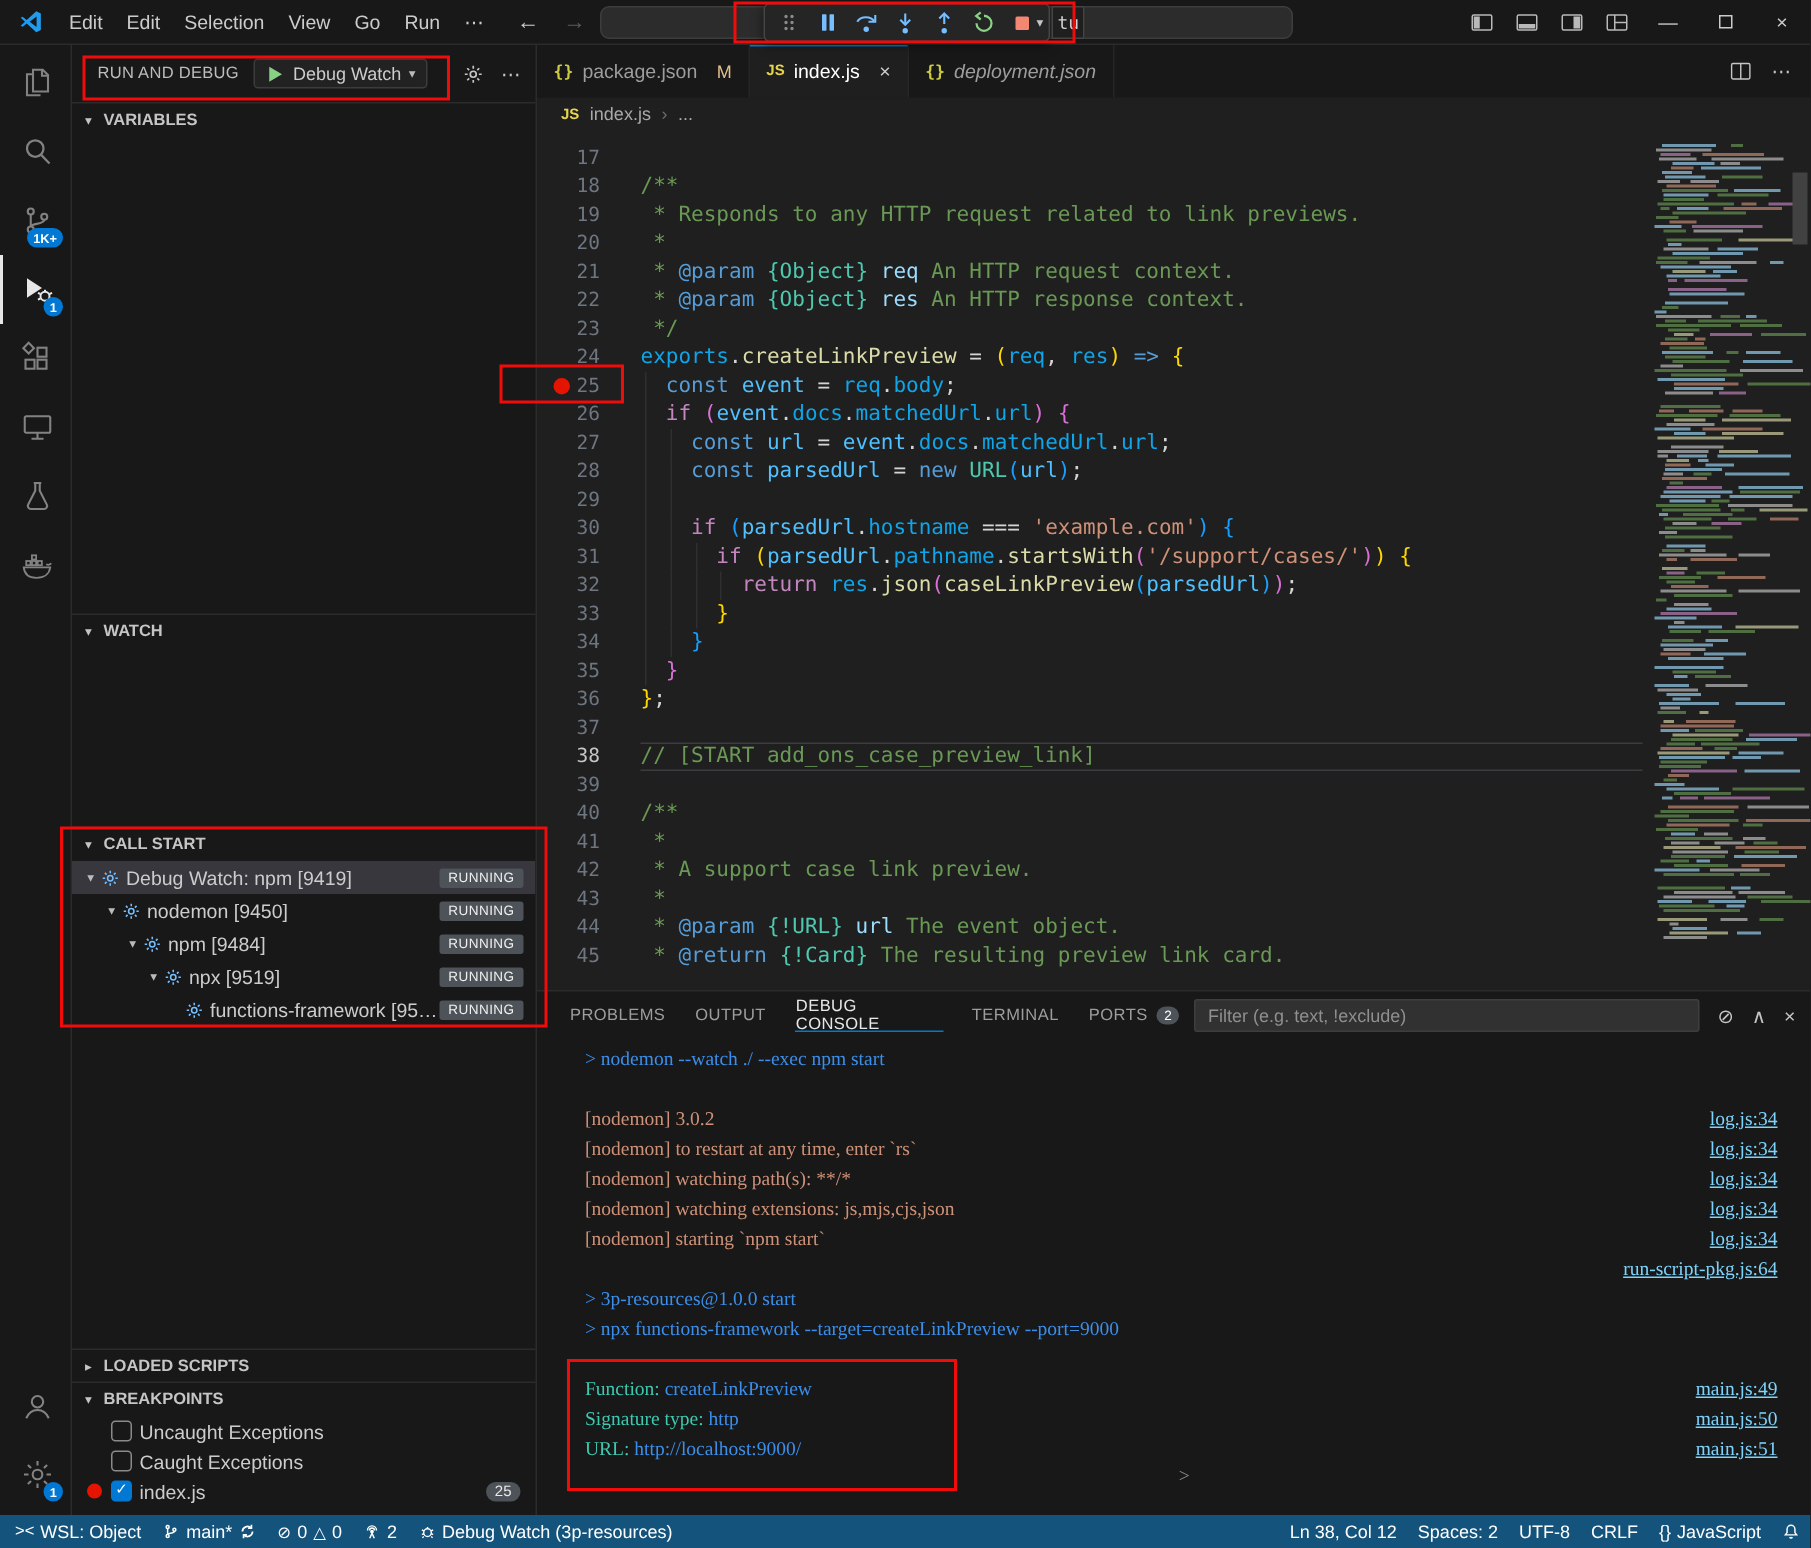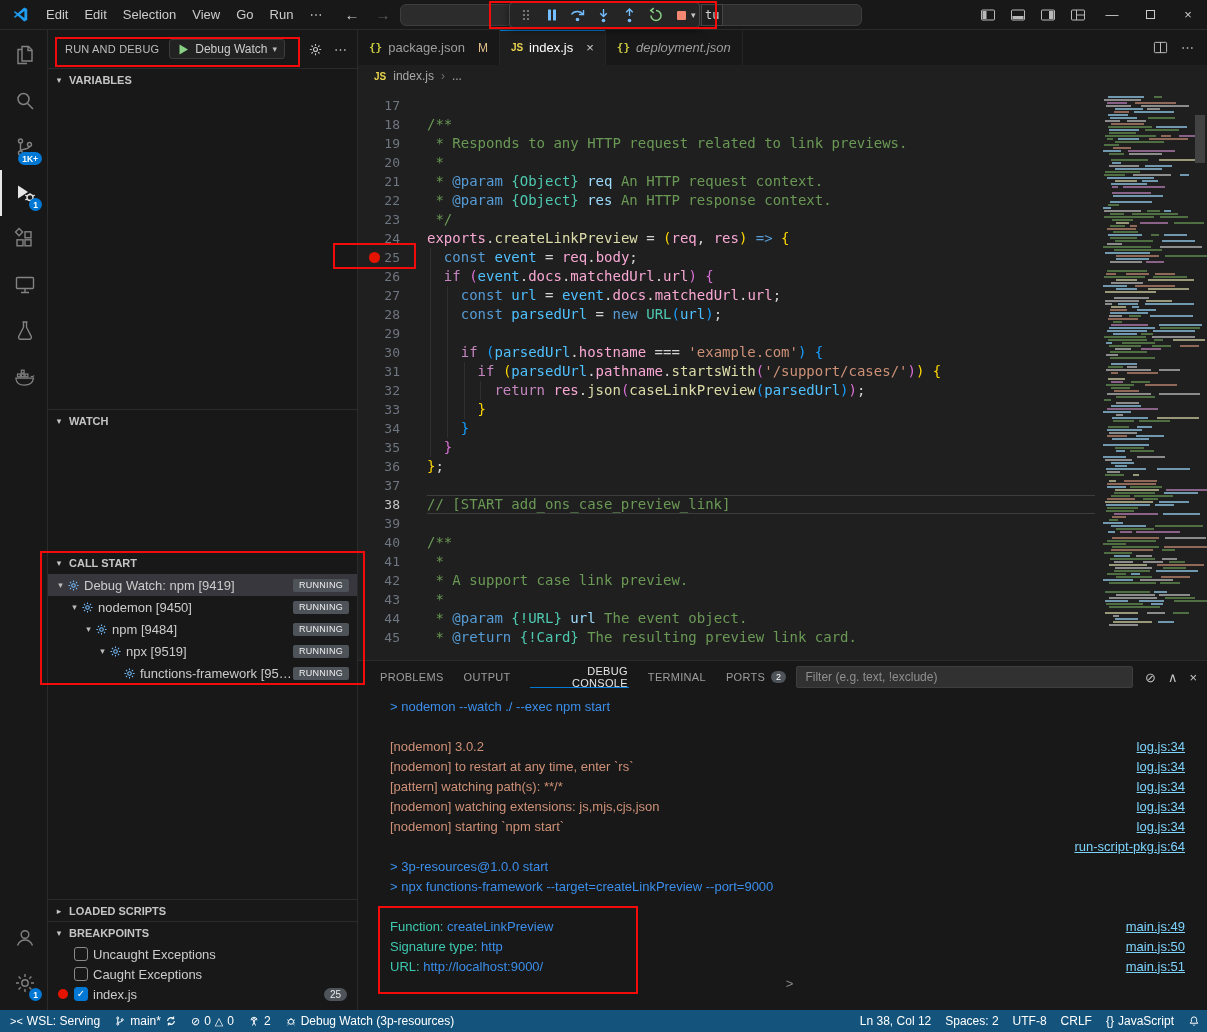--- a/index.html
+++ b/index.html
@@ -104,43 +104,43 @@
   .ed-gutter{width:69px;flex:none;position:relative;}
   .ln-num{position:absolute;right:27px;top:0;color:#6e7681;font-size:13px;line-height:19px;}
   .ln-num.cur{color:#c6c6c6;}
   .bp-dot{position:absolute;left:11px;top:4px;width:11px;height:11px;border-radius:50%;background:#e51400;}
   .ed-code{flex:1;position:relative;white-space:pre;}
   .ed-code.cur-line::before,.ed-code.cur-line::after{content:'';position:absolute;left:0;right:6px;height:1px;background:#3c3c41;}
   .ed-code.cur-line::before{top:0;} .ed-code.cur-line::after{bottom:0;}
   .guide{position:absolute;top:0;width:1px;height:19px;background:#2f2f2f;}
 
   .tk-c{color:#6A9955;} .tk-k{color:#569CD6;} .tk-ctl{color:#C586C0;} .tk-s{color:#CE9178;}
-  .tk-f{color:#DCDCAA;} .tk-v{color:#f9a8d4;} .tk-cv{color:#4FC1FF;} .tk-cls{color:#4EC9B0;}
+  .tk-f{color:#DCDCAA;} .tk-v{color:#0ea5e9;} .tk-cv{color:#4FC1FF;} .tk-cls{color:#4EC9B0;}
   .tk-op{color:#D4D4D4;} .tk-b1{color:#FFD700;} .tk-b2{color:#DA70D6;} .tk-b3{color:#179FFF;}
   .tk-dk{color:#569CD6;} .tk-dt{color:#4EC9B0;} .tk-dv{color:#9CDCFE;}
 
   .minimap{width:92px;flex:none;padding-top:6px;position:relative;}
   .mm-row{height:2px;margin-bottom:1px;position:relative;}
   .mm-seg{position:absolute;top:0;height:2px;opacity:.65;}
   .scrollbar{width:14px;flex:none;position:relative;}
   .scroll-thumb{position:absolute;top:28px;left:2px;width:10px;height:48px;background:#424242;}
 
   
   .panel{height:350px;flex:none;border-top:1px solid #2b2b2b;background:#181818;display:flex;flex-direction:column;}
   .panel-header{height:32px;display:flex;align-items:center;padding:0 10px 0 12px;flex:none;}
   .panel-tab{padding:0 10px;height:32px;display:flex;align-items:center;gap:6px;font-size:11px;
-             letter-spacing:.3px;color:#9d9d9d;position:relative;text-align:right;}
+             letter-spacing:.3px;color:#9d9d9d;position:relative;}
   .panel-tab.active{color:#e7e7e7;}
   .panel-tab.active::after{content:'';position:absolute;left:9px;right:9px;bottom:5px;height:1px;background:#0078d4;}
   .ports-badge{background:#4d5359;border-radius:8px;font-size:9px;padding:1px 5px;color:#ffffff;}
   .panel-filter{margin-left:auto;width:345px;height:22px;background:#313131;border:1px solid #3e3e3e;
                 border-radius:2px;color:#989898;font-size:12px;padding:0 8px;outline:none;font-family:"Liberation Sans",sans-serif;}
   .panel-filter::placeholder{color:#8f8f8f;}
   .panel-icons{display:flex;gap:12px;margin-left:12px;color:#c5c5c5;font-size:13px;align-items:center;}
-  .panel-content{flex:1;padding-top:3px;font-family:Liberation Sans, sans-serif;font-size:13px;overflow:hidden;text-align:center;}
+  .panel-content{flex:1;padding-top:3px;font-family:Liberation Serif, serif;font-size:13px;overflow:hidden;text-align:center;}
   .console-row{height:20px;display:flex;align-items:center;padding:0 22px 0 32px;}
   .console-left{white-space:pre;}
   .console-link{margin-left:auto;color:#7dd3fc;text-decoration:underline;white-space:nowrap;}
   .ck-cmd{color:#3b8eea;} .ck-nod{color:#ce9178;} .ck-ok{color:#3dc9b0;}
   .console-prompt{height:18px;padding-left:14px;color:#8a8a8a;font-size:13px;}
 
   
   .statusbar{position:absolute;bottom:0;left:0;right:0;height:22px;background:#14537b;display:flex;
              align-items:center;color:#ffffff;font-size:12px;z-index:5;}
   .sb-item{display:flex;align-items:center;gap:4px;padding:0 7px;height:22px;white-space:nowrap;}
@@ -1339,21 +1339,21 @@
             </div>
             <div class="console-row">
               <span class="console-left"><span class="ck-nod">[nodemon] 3.0.2</span></span>
               <span class="console-link">log.js:34</span>
             </div>
             <div class="console-row">
               <span class="console-left"><span class="ck-nod">[nodemon] to restart at any time, enter `rs`</span></span>
               <span class="console-link">log.js:34</span>
             </div>
             <div class="console-row">
-              <span class="console-left"><span class="ck-nod">[pattern] watching path(s): **/*</span></span>
+              <span class="console-left"><span class="ck-nod">[nodemon] watching path(s): **/*</span></span>
               <span class="console-link">log.js:34</span>
             </div>
             <div class="console-row">
               <span class="console-left"><span class="ck-nod">[nodemon] watching extensions: js,mjs,cjs,json</span></span>
               <span class="console-link">log.js:34</span>
             </div>
             <div class="console-row">
               <span class="console-left"><span class="ck-nod">[nodemon] starting `npm start`</span></span>
               <span class="console-link">log.js:34</span>
             </div>
@@ -1385,21 +1385,21 @@
           </div>
         <div class="console-prompt">&gt;</div>
       </div>
     </div>
   </div>
 </div>
 
 <div class="statusbar">
   <div class="sb-item sb-remote">
     <span class="sb-icon">&gt;&lt;</span>
-    <span>WSL: Serving</span>
+    <span>WSL: Object</span>
   </div>
   <div class="sb-item">
     <span class="sb-icon">
       <svg width="12" height="12" viewBox="0 0 24 24" fill="none" stroke="currentColor" stroke-width="2">
           <circle cx="7.5" cy="6" r="2"></circle>
           <circle cx="7.5" cy="18" r="2"></circle>
           <circle cx="16.5" cy="9.5" r="2"></circle>
           <path d="M7.5 8v8"></path>
           <path d="M16.5 11.5c0 3.2-9 2.3-9 4.5"></path>
         </svg>

